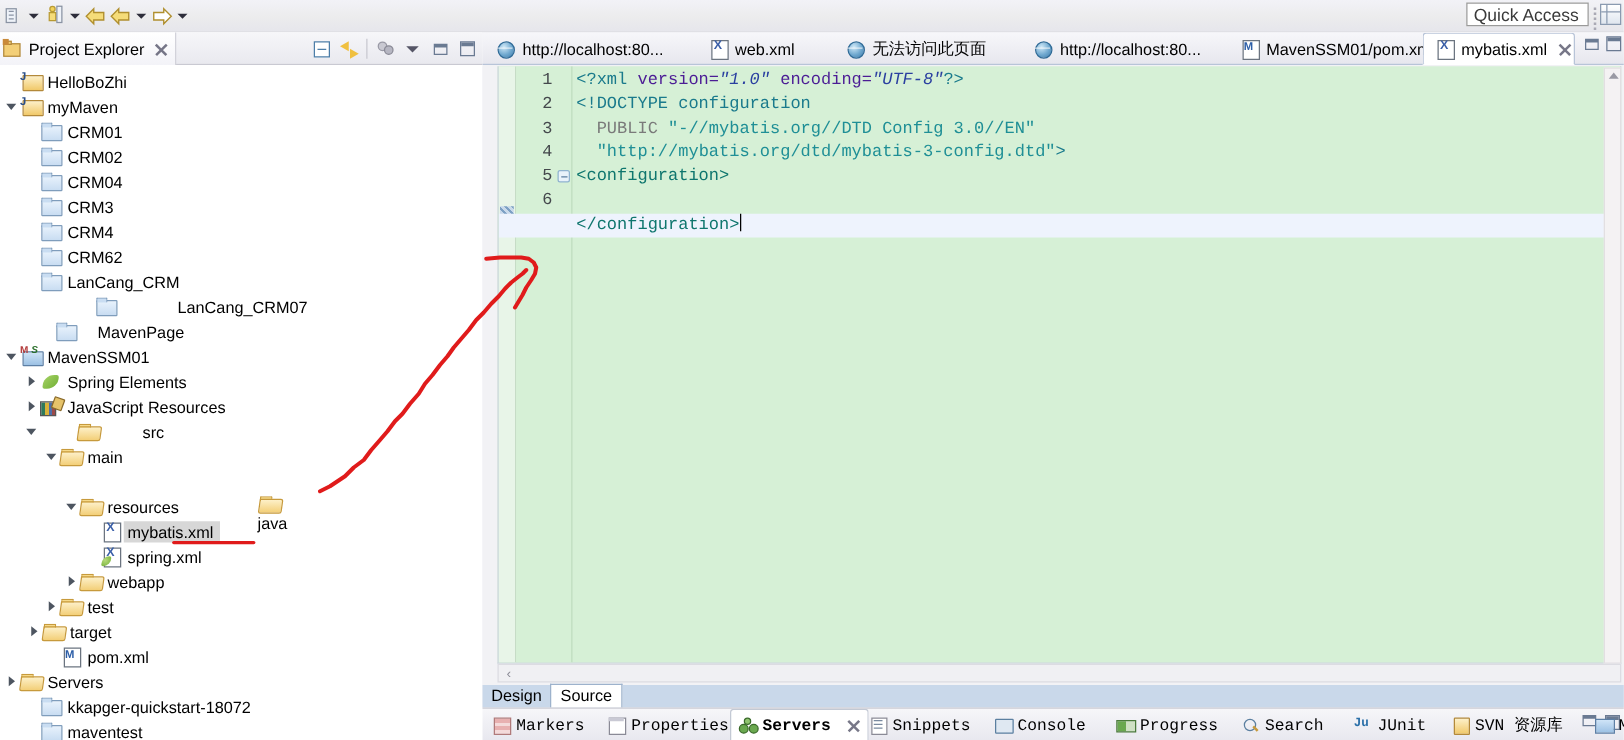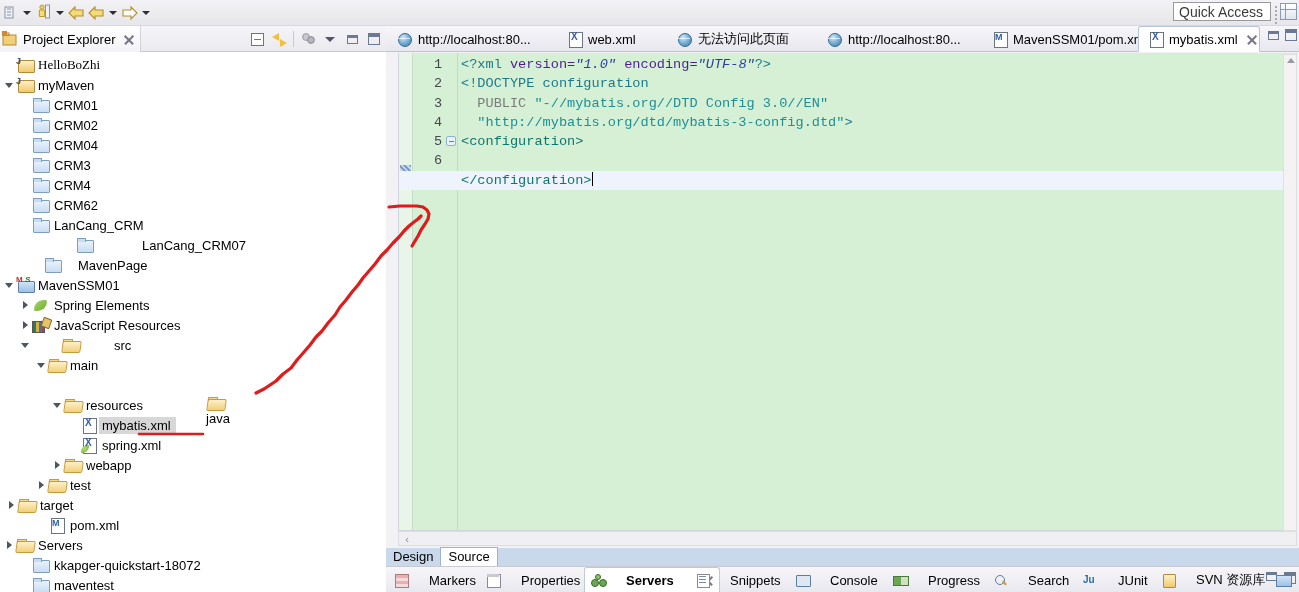--- a/index.html
+++ b/index.html
@@ -363,22 +363,22 @@
 
   
   #bottom-bar {
     position: absolute; left: 386px; top: 566px;
     width: 913px; height: 26px;
     background: linear-gradient(to bottom,#f6f6f9,#e8e8ef);
     border-top: 1px solid #c9c9d2;
   }
   .bv-tab {
     position: absolute; top: 0; height: 26px;
-    display: flex; align-items: center; gap: 20px;
-    padding: 0 6px; font-size: 13px; white-space: nowrap;
+    display: flex; align-items: center; gap: 4px;
+    padding: 0 6px; font-size: 13px; white-space: nowrap; font-family: Liberation Mono, monospace;
   }
   .bv-tab.active { background: #ffffff; border: 1px solid #c3c9d4; border-bottom: none; border-radius: 3px 3px 0 0; font-weight: bold; }
   .bv-ico { width: 15px; height: 14px; flex: none; position: relative; }
   .ico-markers:before { content:""; position:absolute; left:1px; top:1px; width:12px; height:12px; background:repeating-linear-gradient(to bottom,#e8b0b0 0 3px,#f4dada 3px 6px); border:1px solid #b07a7a;}
   .ico-props:before { content:""; position:absolute; left:1px; top:1px; width:12px; height:12px; background:#fff; border:1px solid #8a8a96;}
   .ico-props:after { content:""; position:absolute; left:1px; top:1px; width:12px; height:3px; background:#c9c9d4;}
   .ico-servers:before { content:""; position:absolute; left:0px; top:5px; width:6px; height:6px; border-radius:50%; background:#6aa84f; border:1px solid #3a6a2a;}
   .ico-servers:after { content:""; position:absolute; left:8px; top:5px; width:6px; height:6px; border-radius:50%; background:#6aa84f; border:1px solid #3a6a2a;}
   .ico-servers i { position:absolute; left:4px; top:0px; width:6px; height:6px; border-radius:50%; background:#8fc46f; border:1px solid #3a6a2a;}
   .ico-snip:before { content:""; position:absolute; left:2px; top:1px; width:11px; height:12px; background:#fff; border:1px solid #8a8a96;}
@@ -495,21 +495,21 @@
         </div>
       <div class="pe-tool">
           <span class="icon-min"></span>
         </div>
       <div class="pe-tool">
           <span class="icon-max"></span>
         </div>
     </div>
   </div>
   <div id="tree">
-      <div class="node" style="padding-left: 2px; font-family: Liberation Serif, serif;">
+      <div class="node" style="padding-left: 2px;">
         <span class="twisty"></span>
         <span class="ico ico-proj"></span>
         <span class="lbl">HelloBoZhi</span>
       </div>
       <div class="node" style="padding-left: 2px;">
         <span class="twisty">
           <i class="tw-d"></i>
         </span>
         <span class="ico ico-proj"></span>
         <span class="lbl">myMaven</span>
@@ -627,21 +627,21 @@
         <span class="ico ico-ofolder"></span>
         <span class="lbl">webapp</span>
       </div>
       <div class="node" style="padding-left: 34px;">
         <span class="twisty">
           <i class="tw-r"></i>
         </span>
         <span class="ico ico-ofolder"></span>
         <span class="lbl">test</span>
       </div>
-      <div class="node" style="padding-left: 4px;">
+      <div class="node" style="padding-left: 20px;">
         <span class="twisty">
           <i class="tw-r"></i>
         </span>
         <span class="ico ico-ofolder"></span>
         <span class="lbl">target</span>
       </div>
       <div class="node" style="padding-left: 34px;">
         <span class="twisty"></span>
         <span class="ico ico-pom"></span>
         <span class="lbl">pom.xml</span>

